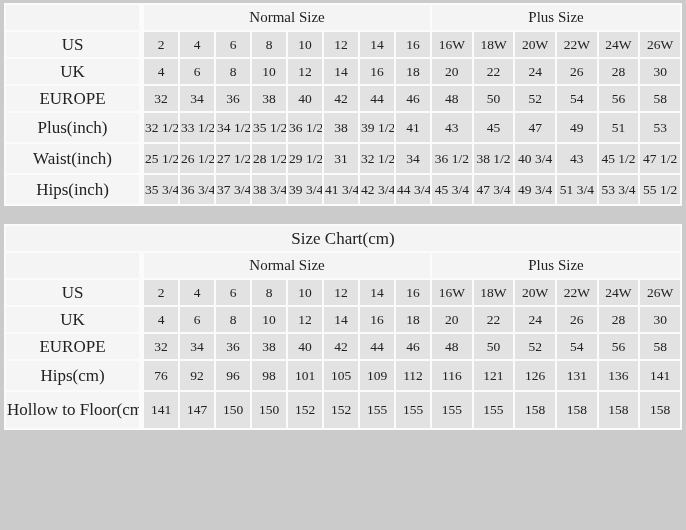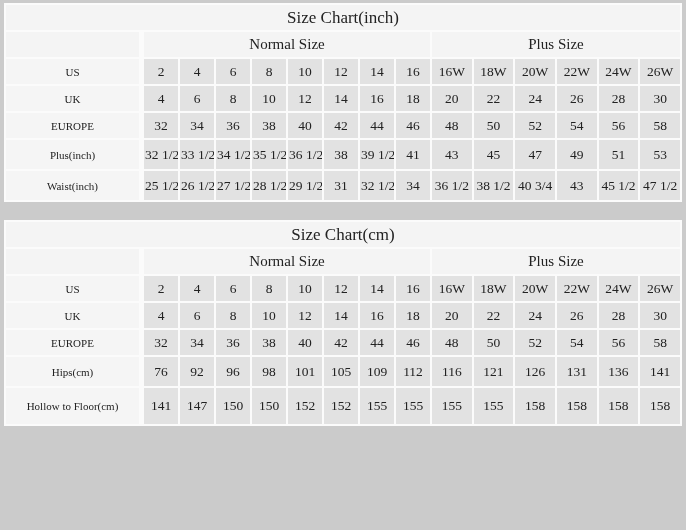--- a/index.html
+++ b/index.html
@@ -45,21 +45,21 @@
   .corner-cell {
     background: #f4f4f4;
   }
   .group-cell {
     background: #f4f4f4;
     font-size: 15px;
     height: 23px;
   }
   .label-cell {
     background: #f5f5f5;
-    font-size: 11px;
+    font-size: 17px;
     border-right: 3px solid #fbfbfb;
   }
   .corner-cell {
     border-right: 3px solid #fbfbfb;
   }
   .data-cell {
     background: #e2e2e2;
     font-size: 13.5px;
   }
   tr.size-row td    { height: 23px; }
@@ -83,23 +83,20 @@
         <col class="col-normal">
         <col class="col-normal">
       <col class="col-plus">
         <col class="col-plus">
         <col class="col-plus">
       <col class="col-plus">
         <col class="col-plus">
         <col class="col-plus">
     </colgroup>
     <tbody>
-      <tr>
-        <td class="title-cell" colspan="15">Size Chart(inch)</td>
-      </tr>
       <tr>
         <td class="corner-cell"></td>
         <td class="group-cell" colspan="8">Normal Size</td>
         <td class="group-cell" colspan="6">Plus Size</td>
       </tr>
     <tr class="size-row">
           <td class="label-cell">US</td>
           <td class="data-cell">2</td>
           <td class="data-cell">4</td>
           <td class="data-cell">6</td>
@@ -175,20 +172,37 @@
           <td class="data-cell">29 1/2</td>
           <td class="data-cell">31</td>
           <td class="data-cell">32 1/2</td>
           <td class="data-cell">34</td>
           <td class="data-cell plus">36 1/2</td>
           <td class="data-cell plus">38 1/2</td>
           <td class="data-cell plus">40 3/4</td>
           <td class="data-cell plus">43</td>
           <td class="data-cell plus">45 1/2</td>
           <td class="data-cell plus">47 1/2</td>
+        </tr>
+        <tr class="measure-row">
+          <td class="label-cell">Hips(inch)</td>
+          <td class="data-cell">35 3/4</td>
+          <td class="data-cell">36 3/4</td>
+          <td class="data-cell">37 3/4</td>
+          <td class="data-cell">38 3/4</td>
+          <td class="data-cell">39 3/4</td>
+          <td class="data-cell">41 3/4</td>
+          <td class="data-cell">42 3/4</td>
+          <td class="data-cell">44 3/4</td>
+          <td class="data-cell plus">45 3/4</td>
+          <td class="data-cell plus">47 3/4</td>
+          <td class="data-cell plus">49 3/4</td>
+          <td class="data-cell plus">51 3/4</td>
+          <td class="data-cell plus">53 3/4</td>
+          <td class="data-cell plus">55 1/2</td>
         </tr>
       </tbody>
   </table>
 
   <table class="size-table">
     <colgroup>
       <col class="col-label">
       <col class="col-normal">
         <col class="col-normal">
         <col class="col-normal">

